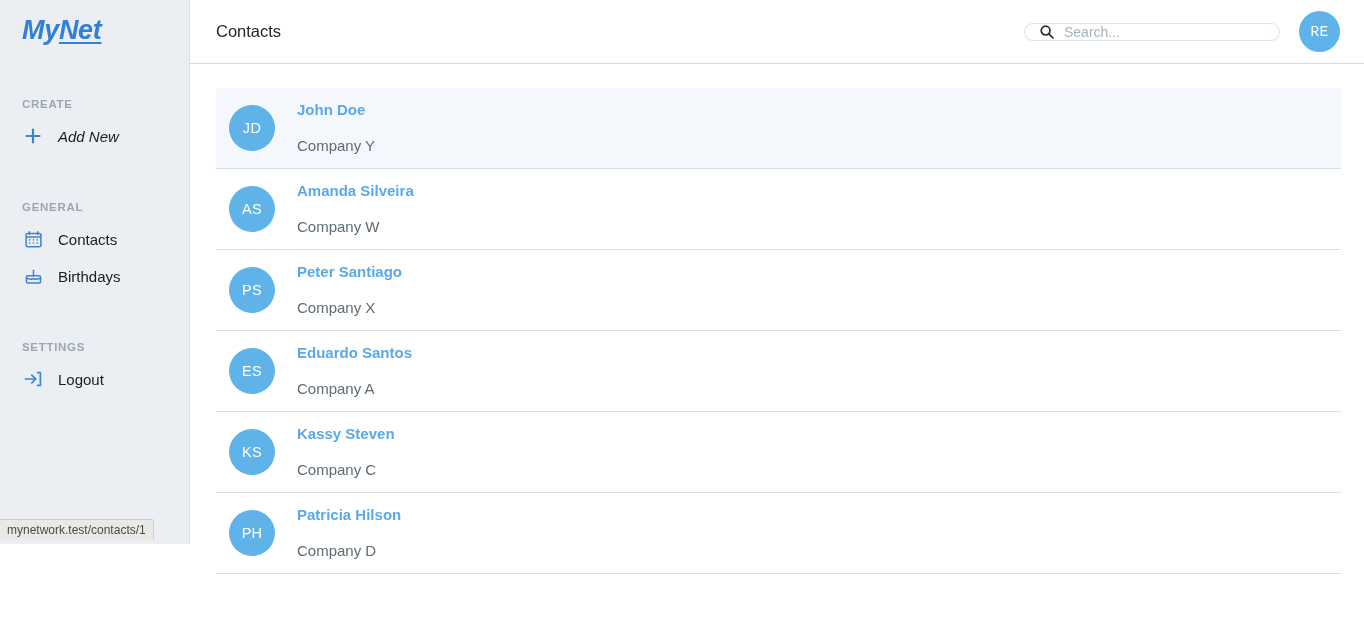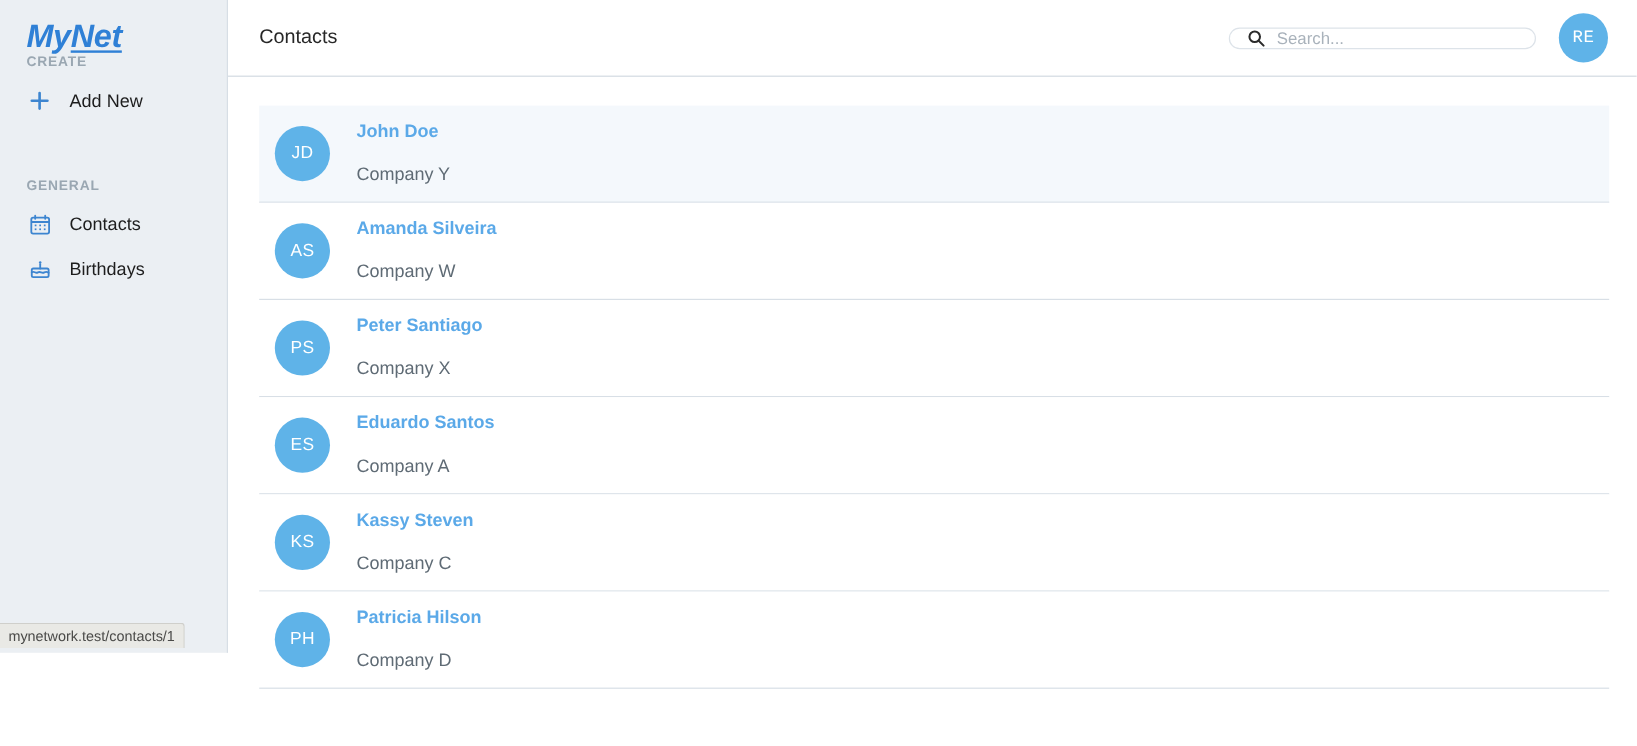--- a/index.html
+++ b/index.html
@@ -214,23 +214,23 @@
 <body>
 
 <div id="app">
 
   <aside id="sidebar">
 
     <div class="logo">
       <span>My</span><span class="underlined">Net</span>
     </div>
 
-    <div class="nav-group" style="">
+    <div class="nav-group" style="margin-top:52px;">
       <div class="group-title">CREATE</div>
-      <div class="nav-item" style="margin-top:9px;">
+      <div class="nav-item" style="margin-top:9px;font-style:italic;">
         <span class="ico">
           <svg width="20" height="20" viewBox="0 0 20 20" fill="none" stroke="#3d85d0" stroke-width="2.2" stroke-linecap="round">
             <line x1="10" y1="3.5" x2="10" y2="16.5"></line>
             <line x1="3.5" y1="10" x2="16.5" y2="10"></line>
           </svg>
         </span>
         <span class="label">Add New</span>
       </div>
     </div>
 
@@ -261,20 +261,33 @@
             <rect x="2.6" y="9.2" width="14.8" height="7.6" rx="1.4"></rect>
             <path d="M2.6 12.6 C5 11 5.6 14 8 12.6 C10.4 11.2 11.2 14 13.6 12.6 C15.6 11.5 16.4 12.3 17.4 12.9" stroke-linecap="round"></path>
             <line x1="10" y1="5.4" x2="10" y2="9.2" stroke-linecap="round"></line>
             <circle cx="10" cy="4" r="1.1" fill="#3d85d0" stroke="none"></circle>
           </svg>
         </span>
         <span class="label">Birthdays</span>
       </div>
     </div>
 
+    <div class="nav-group" style="margin-top:48px;">
+      <div class="group-title">SETTINGS</div>
+      <div class="nav-item" style="margin-top:9px;">
+        <span class="ico">
+          <svg width="20" height="20" viewBox="0 0 20 20" fill="none" stroke="#3d85d0" stroke-width="1.7" stroke-linecap="round" stroke-linejoin="round">
+            <line x1="2.4" y1="10" x2="12.4" y2="10"></line>
+            <polyline points="8.8,6.2 12.8,10 8.8,13.8"></polyline>
+            <polyline points="14.6,3.6 17.4,3.6 17.4,16.4 14.6,16.4"></polyline>
+          </svg>
+        </span>
+        <span class="label">Logout</span>
+      </div>
+    </div>
 
     <div id="statusbar">
       <span>mynetwork.test/contacts/1</span>
     </div>
   </aside>
 
   <section id="main">
 
     <header id="topbar">
       <h1 id="page-title">Contacts</h1>

